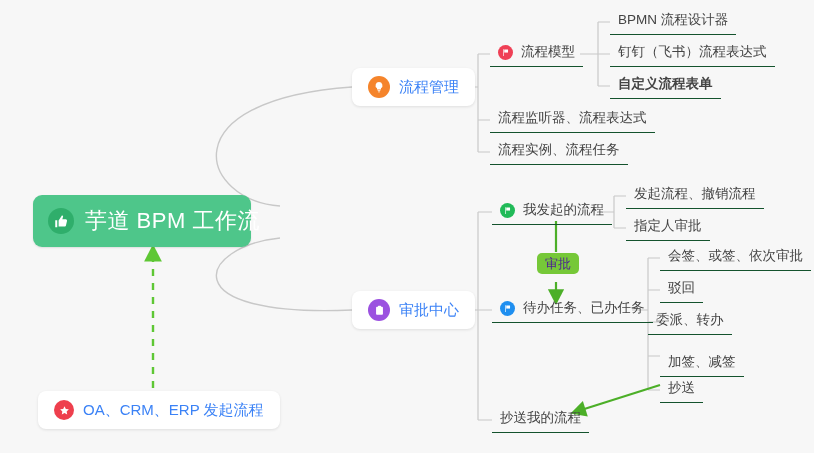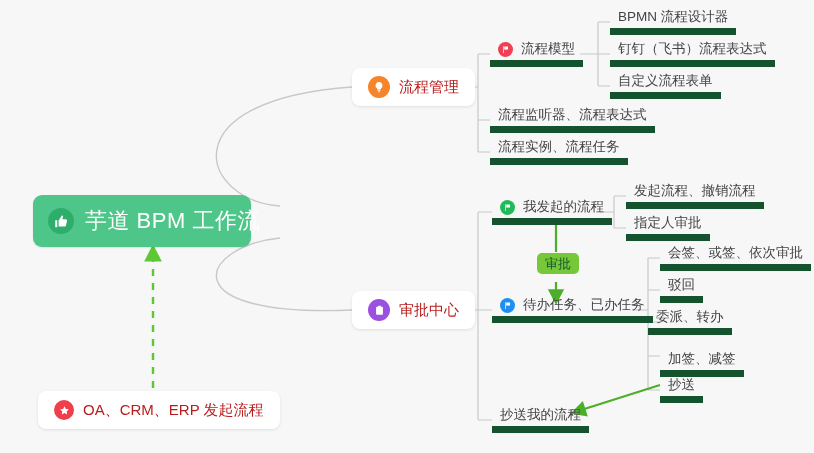--- a/index.html
+++ b/index.html
@@ -57,39 +57,39 @@
     border-radius: 8px;
     display: flex;
     align-items: center;
     box-sizing: border-box;
     padding: 0 16px;
     box-shadow: 0 1px 3px rgba(0,0,0,0.10);
     height: 38px;
   }
   .card-node .card-label {
     font-size: 15px;
-    color: #b91c1c;
+    color: #3b82f6;
     margin-left: 9px;
     white-space: nowrap;
   }
   #node-process-mgmt { left: 352px; top: 68px; }
   #node-approval-center { left: 352px; top: 291px; }
   #node-oa-crm-erp { left: 38px; top: 391px; height: 38px; }
   #node-oa-crm-erp .card-label { font-size: 15px; }
 
   
   .text-node {
     position: absolute;
     display: flex;
     align-items: center;
     white-space: nowrap;
     font-size: 13.5px;
     color: #444444;
     padding: 0 8px 3px 8px;
-    border-bottom: 7px solid #14532d;
+    border-bottom: 1px solid #14532d;
     box-sizing: border-box;
     height: 26px;
   }
   .text-node .tn-label { margin-left: 0; }
   .text-node.with-icon .tn-label { margin-left: 8px; }
 
   
   .icon-badge {
     display: inline-flex;
     align-items: center;
@@ -107,21 +107,21 @@
   .ib-green   { background: #21ba58; }
   .ib-blue    { background: #1f8ff0; }
   .ib-rootgreen { background: #2fae6b; width: 26px; height: 26px; }
 
   
   .pill-badge {
     position: absolute;
     left: 537px;
     top: 253px;
     background: #76c838;
-    color: #14532d;
+    color: #4c1d95;
     font-size: 13px;
     border-radius: 5px;
     padding: 4px 8px;
     line-height: 1;
     box-sizing: border-box;
   }
 </style>
 </head>
 <body>
 
@@ -192,21 +192,21 @@
     </span>
     <span class="tn-label">流程模型</span>
   </div>
 
   <div class="text-node" style="left:610px; top:9px;">
     <span class="tn-label">BPMN 流程设计器</span>
   </div>
   <div class="text-node" style="left:610px; top:41px;">
     <span class="tn-label">钉钉（飞书）流程表达式</span>
   </div>
-  <div class="text-node" style="left:610px; top:73px;">
+  <div class="text-node" style="left:610px; top:73px;font-weight:bold;">
     <span class="tn-label">自定义流程表单</span>
   </div>
 
   <div class="text-node" style="left:490px; top:139px;">
     <span class="tn-label">流程实例、流程任务</span>
   </div>
   <div class="text-node" style="left:490px; top:107px;">
     <span class="tn-label">流程监听器、流程表达式</span>
   </div>
 

